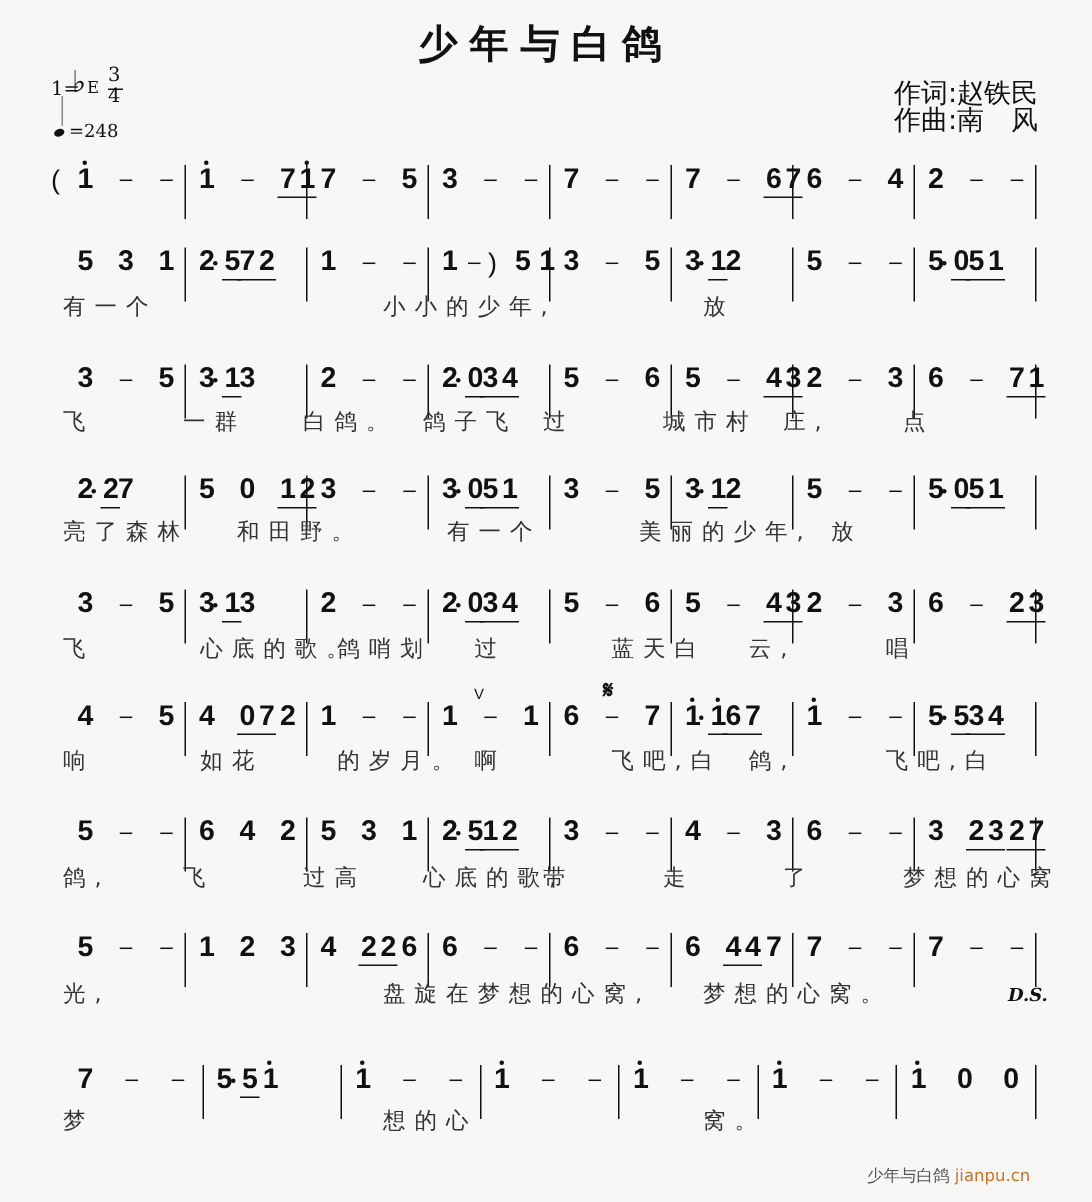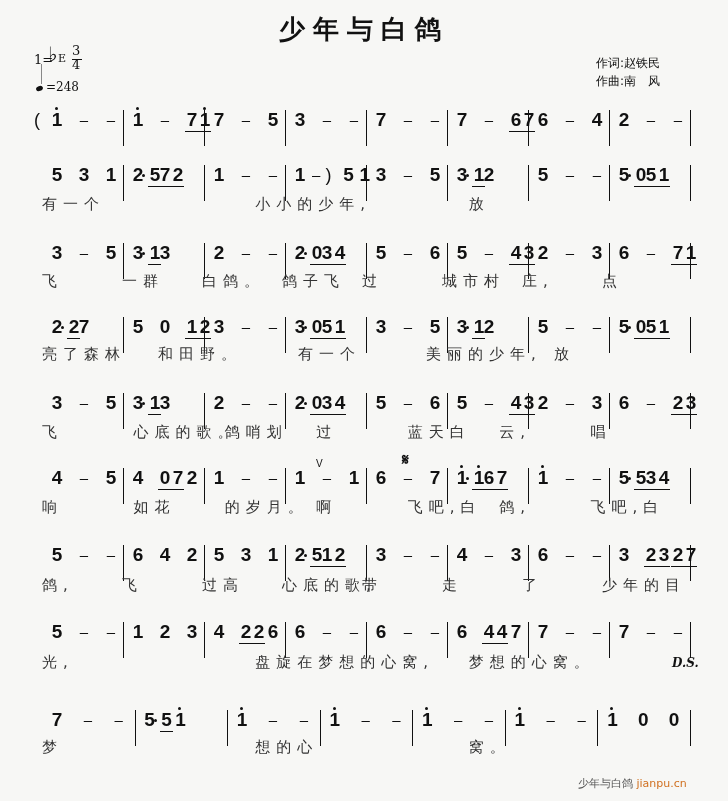--- a/index.html
+++ b/index.html
@@ -13,21 +13,21 @@
     position:absolute; left:0; top:12px; width:728px; text-align:center;
     font-family:"DejaVu Serif", serif; font-size:26px; font-weight:bold; letter-spacing:8px;
   }
   .key { position:absolute; left:34px; top:52px; font-family:"DejaVu Serif", serif; font-size:13px; }
   .key .flat { position:absolute; left:14px; top:-10px; font-size:20px; }
   .key .e { position:absolute; left:24px; top:0; font-size:11px; }
   .key .frac { position:absolute; left:38px; top:-8px; font-size:13px; text-align:center; line-height:14px; }
   .key .frac .line { display:block; width:10px; height:1px; background:#111; margin:1px 0; }
   .tempo { position:absolute; left:36px; top:80px; font-family:"DejaVu Serif", serif; font-size:12px; }
   .tempo .notehead { display:inline-block; width:7px; height:5px; background:#111; border-radius:50%; transform:rotate(-20deg); margin-right:3px; position:relative; }
-  .credits { position:absolute; left:596px; top:54px; font-size:12px; line-height:18px; font-family:"DejaVu Sans", sans-serif; }
+  .credits { position:absolute; left:596px; top:54px; font-size:18px; line-height:18px; font-family:"DejaVu Sans", sans-serif; }
   .line { position:absolute; left:0; width:728px; }
   .note {
     position:absolute; font-weight:bold; font-size:19px; text-align:center; width:14px; line-height:20px;
     font-family:"Liberation Sans", sans-serif;
   }
   .dash { position:absolute; font-size:15px; width:14px; text-align:center; line-height:20px; }
   .bar { position:absolute; width:1px; height:36px; background:#111; top:-8px; }
   .ul { position:absolute; height:1.4px; background:#111; }
   .dot-above { position:absolute; width:3px; height:3px; background:#111; border-radius:50%; }
   .aug { position:absolute; width:3px; height:3px; background:#111; border-radius:50%; }
@@ -396,21 +396,21 @@
     <div class="note" style="left: 684px; top: 545px;">7</div>
     <div class="ul" style="left: 671px; top: 566px; width: 26px;"></div>
     <div class="bar" style="left: 690px; top: 545px;"></div>
     <div class="lyric" style="left: 42px; top: 576px;">鸽,</div>
     <div class="lyric" style="left: 122px; top: 576px;">飞</div>
     <div class="lyric" style="left: 202px; top: 576px;">过高</div>
     <div class="lyric" style="left: 282px; top: 576px;">心底的歌,</div>
     <div class="lyric" style="left: 362px; top: 576px;">带</div>
     <div class="lyric" style="left: 442px; top: 576px;">走</div>
     <div class="lyric" style="left: 522px; top: 576px;">了</div>
-    <div class="lyric" style="left: 602px; top: 576px;">少年的目</div>
+    <div class="lyric" style="left: 602px; top: 576px;">梦想的心窝</div>
     <div class="note" style="left: 50px; top: 622px;">5</div>
     <div class="dash" style="left: 77px; top: 622px;">–</div>
     <div class="dash" style="left: 104px; top: 622px;">–</div>
     <div class="bar" style="left: 123px; top: 622px;"></div>
     <div class="note" style="left: 131px; top: 622px;">1</div>
     <div class="note" style="left: 158px; top: 622px;">2</div>
     <div class="note" style="left: 185px; top: 622px;">3</div>
     <div class="bar" style="left: 204px; top: 622px;"></div>
     <div class="note" style="left: 212px; top: 622px;">4</div>
     <div class="note" style="left: 239px; top: 622px;">2</div>

